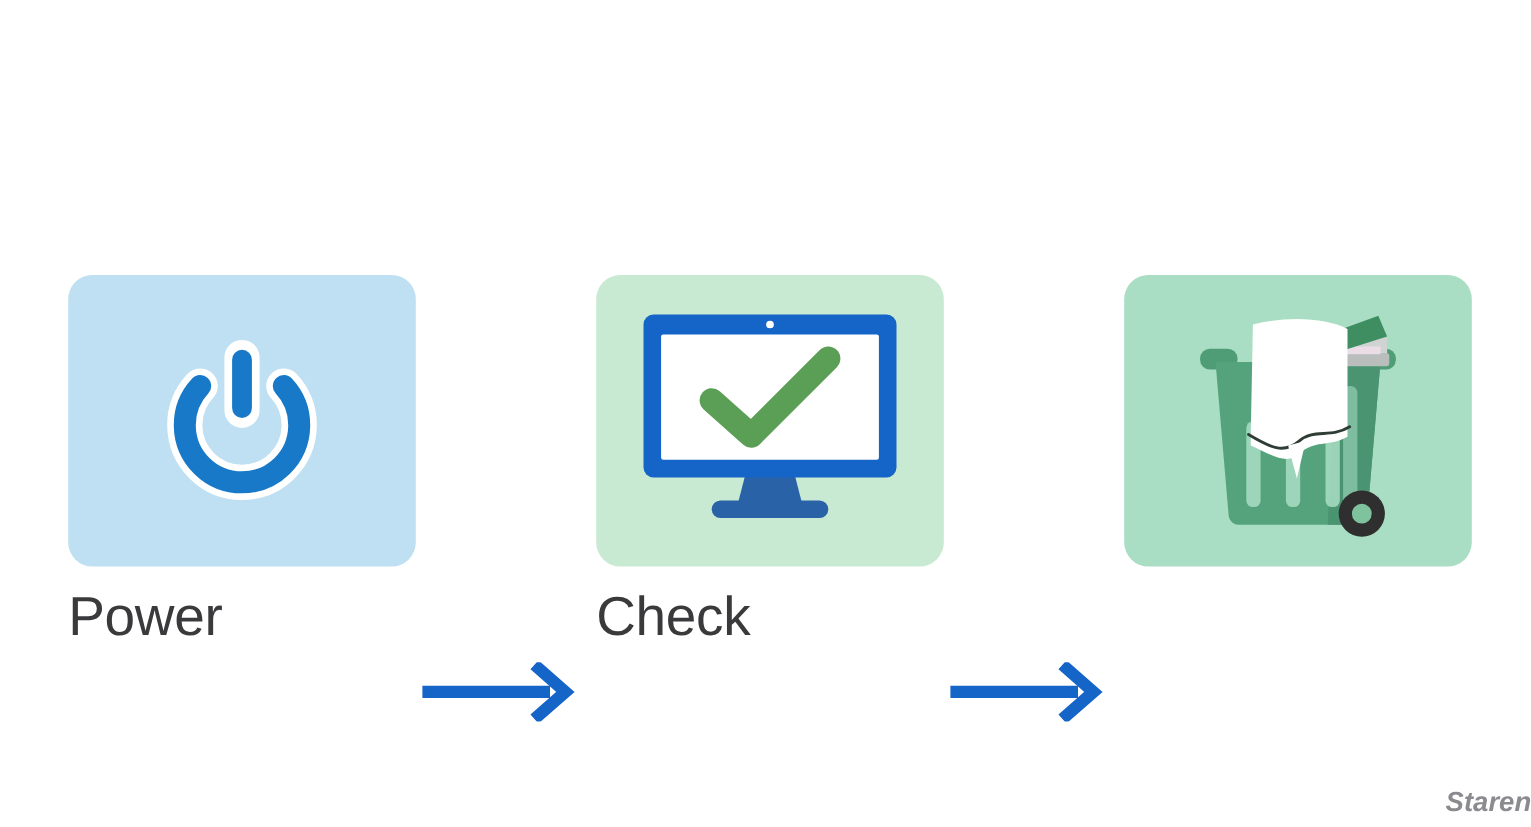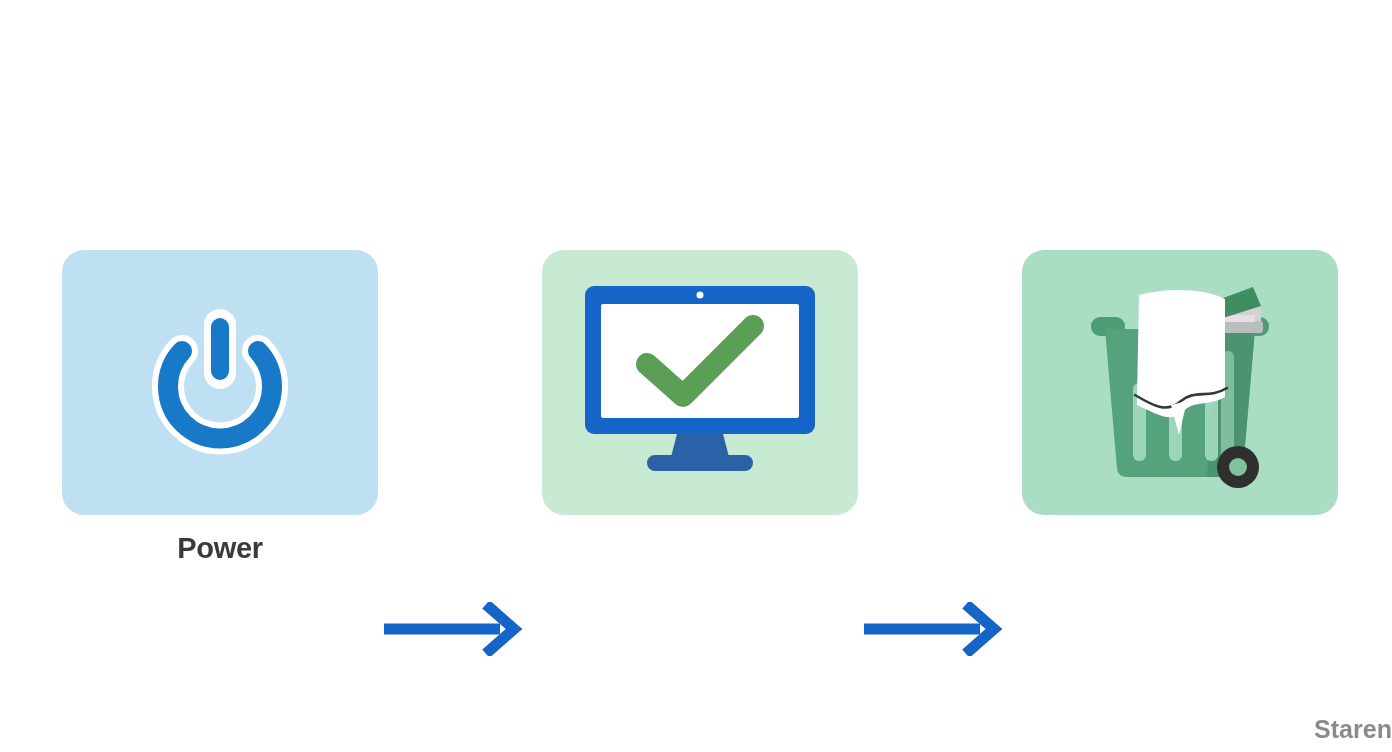--- a/index.html
+++ b/index.html
@@ -55,23 +55,22 @@
     left: 0; top: 0;
     width: 316px;
     height: 265px;
     display: flex;
     align-items: center;
     justify-content: center;
   }
 
   .step-label {
     margin-top: 17px;
-    text-align: center;
-    font-size: 29px;
-    font-weight: bold;
+    font-size: 50px;
+    font-weight: normal;
     color: #3a3a3c;
     letter-spacing: -0.3px;
     line-height: 1.15;
   }
 
   
   .arrow {
     position: absolute;
     top: 352px;
     width: 146px;
@@ -85,21 +84,22 @@
     position: absolute;
     right: 0px;
     bottom: 8px;
     font-size: 25px;
     font-weight: bold;
     color: #8a8a8f;
     letter-spacing: 0px;
     white-space: nowrap;
     overflow: hidden;
     width: 78px;
-    text-align: center;
+    text-align: right;
+    font-style: italic;
   }
 </style>
 </head>
 <body>
 
 <div class="canvas">
 
   <div class="flow">
 
     <div class="step step-1">
@@ -139,20 +139,21 @@
             <rect x="10" y="8" width="230" height="148" rx="9" fill="#1565C8"></rect>
 
             <rect x="26" y="26" width="198" height="114" rx="2" fill="#ffffff"></rect>
 
             <circle cx="125" cy="17" r="3.5" fill="#ffffff"></circle>
 
             <polyline points="72,86 108,118 178,48" fill="none" stroke="#5B9E56" stroke-width="22" stroke-linecap="round" stroke-linejoin="round"></polyline>
           </svg>
         </div>
       </div>
+      <div class="step-label">Check</div>
     </div>
 
     <div class="arrow arrow-2">
       <svg width="146" height="54" viewBox="0 0 146 54" aria-hidden="true">
         <line x1="2" y1="27" x2="118" y2="27" stroke="#1565C8" stroke-width="11"></line>
         <polyline points="108,6 132,27 108,48" fill="none" stroke="#1565C8" stroke-width="11" stroke-linecap="square" stroke-linejoin="miter"></polyline>
       </svg>
     </div>
 
     <div class="step step-3">

